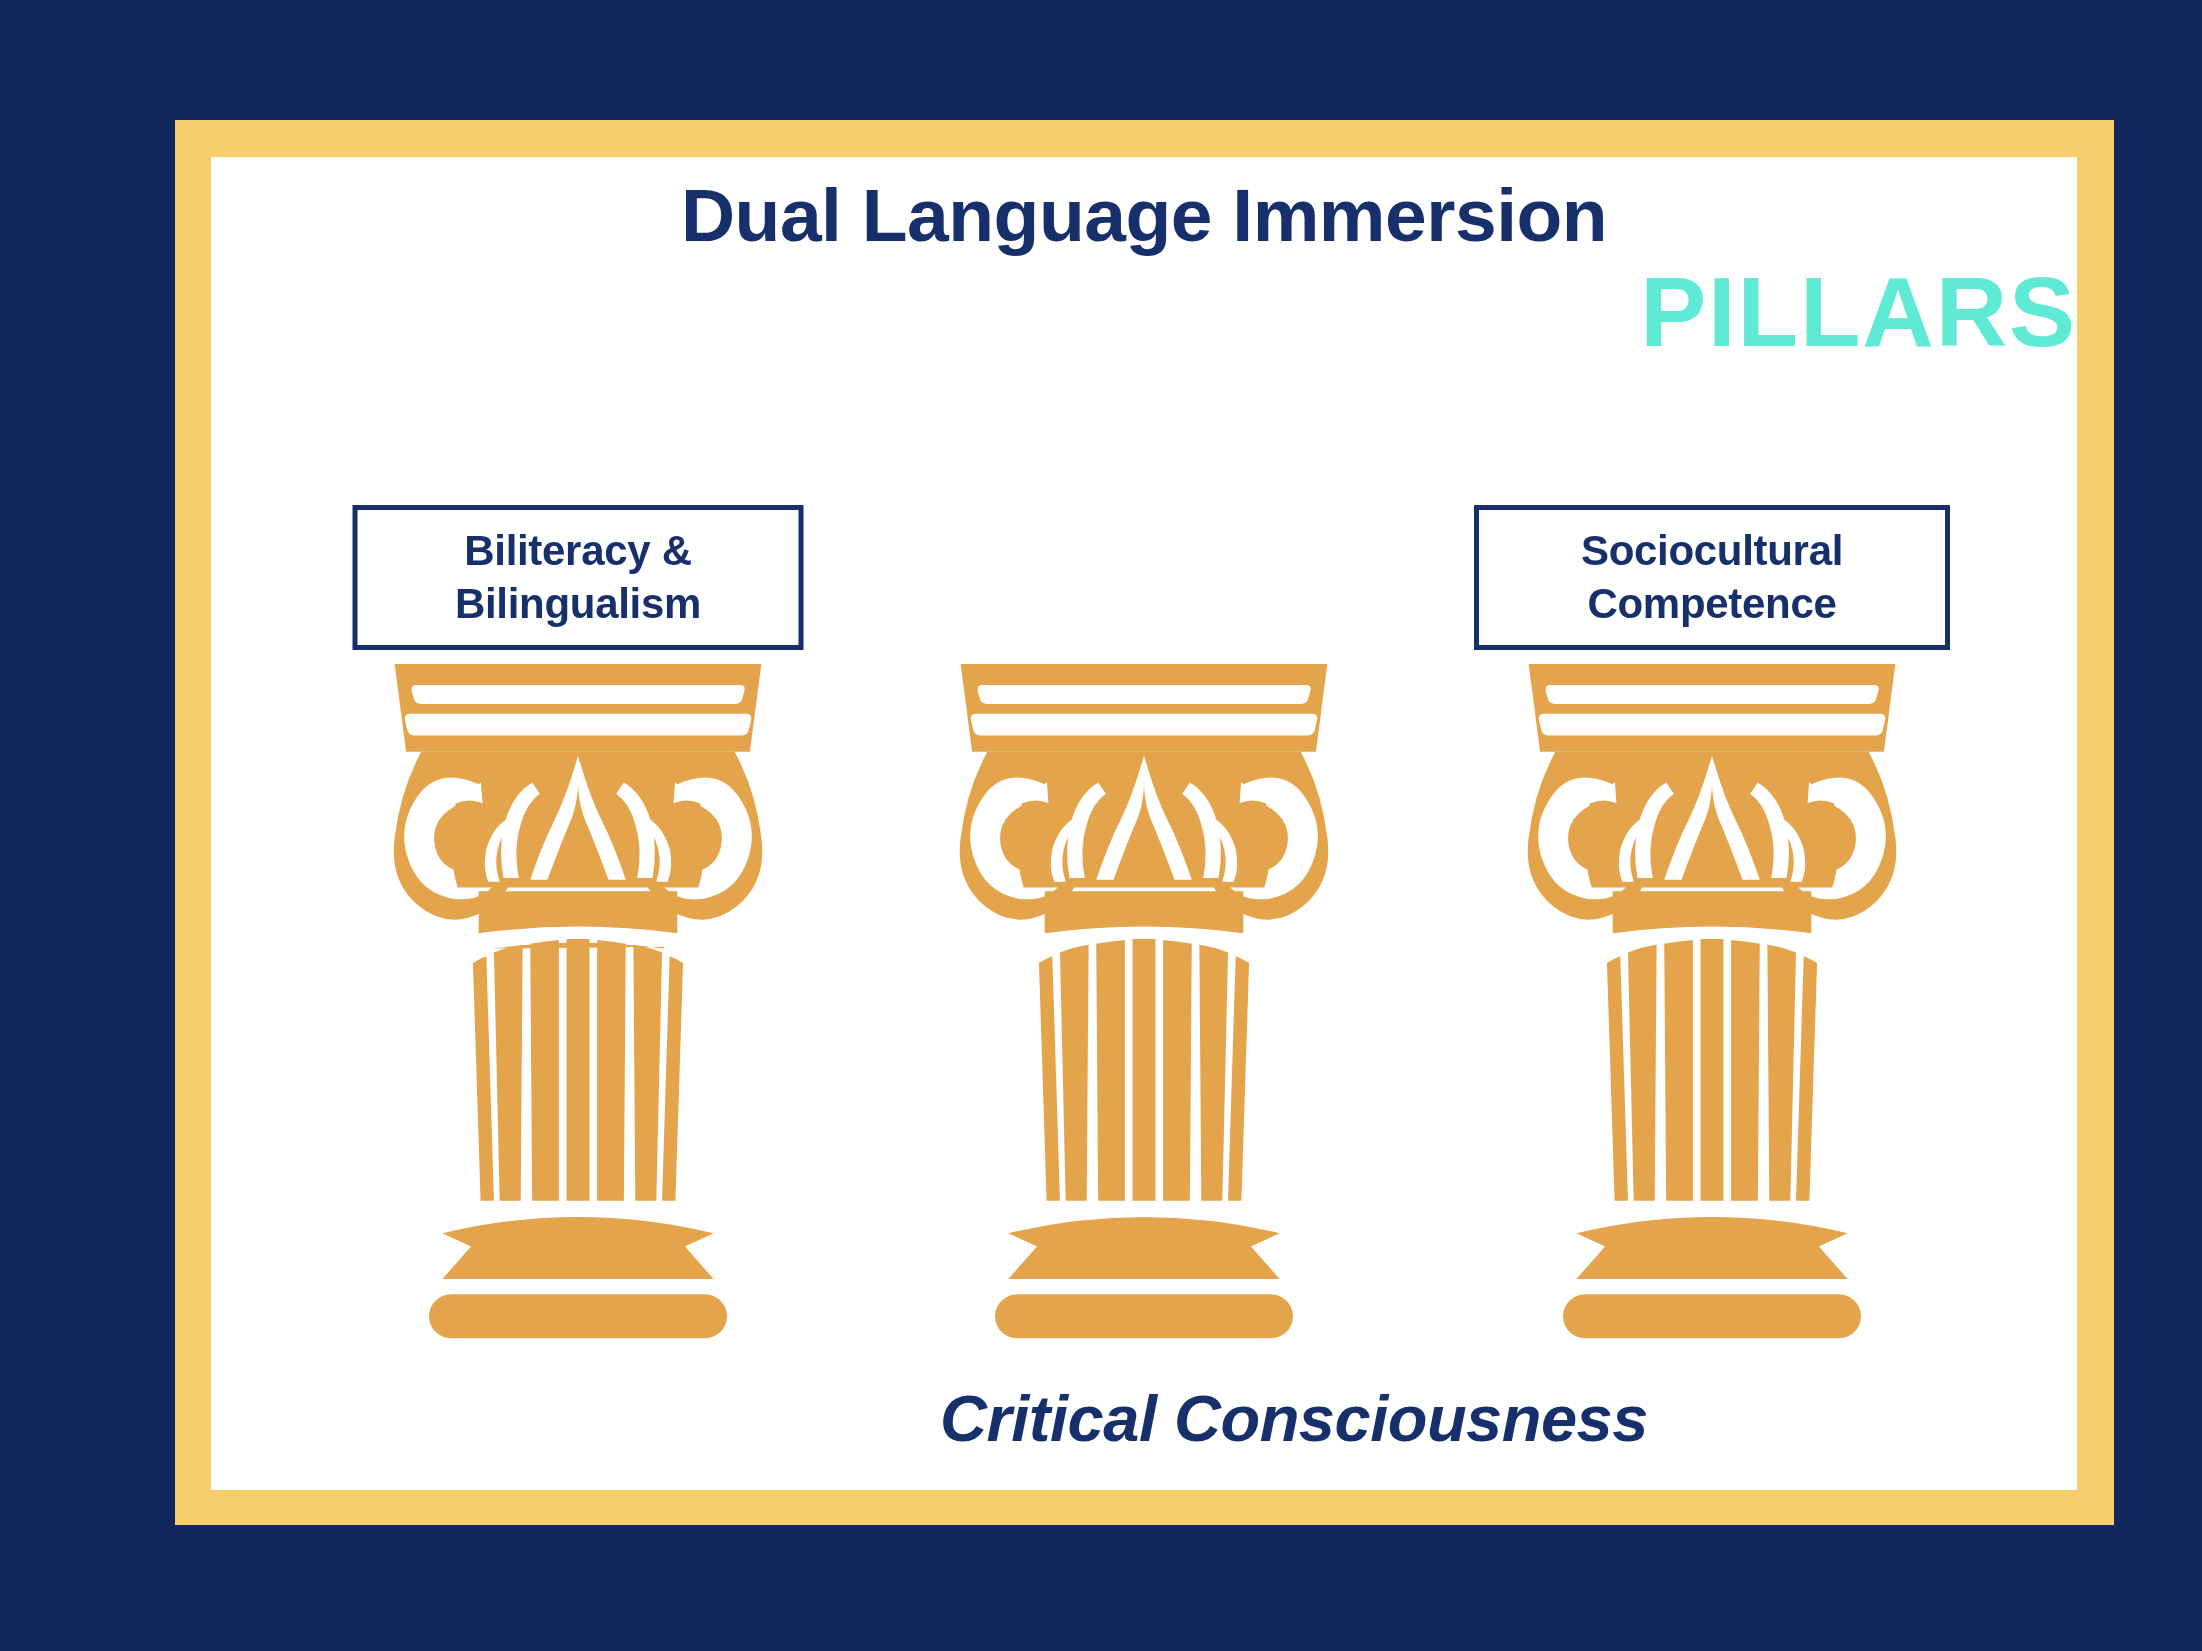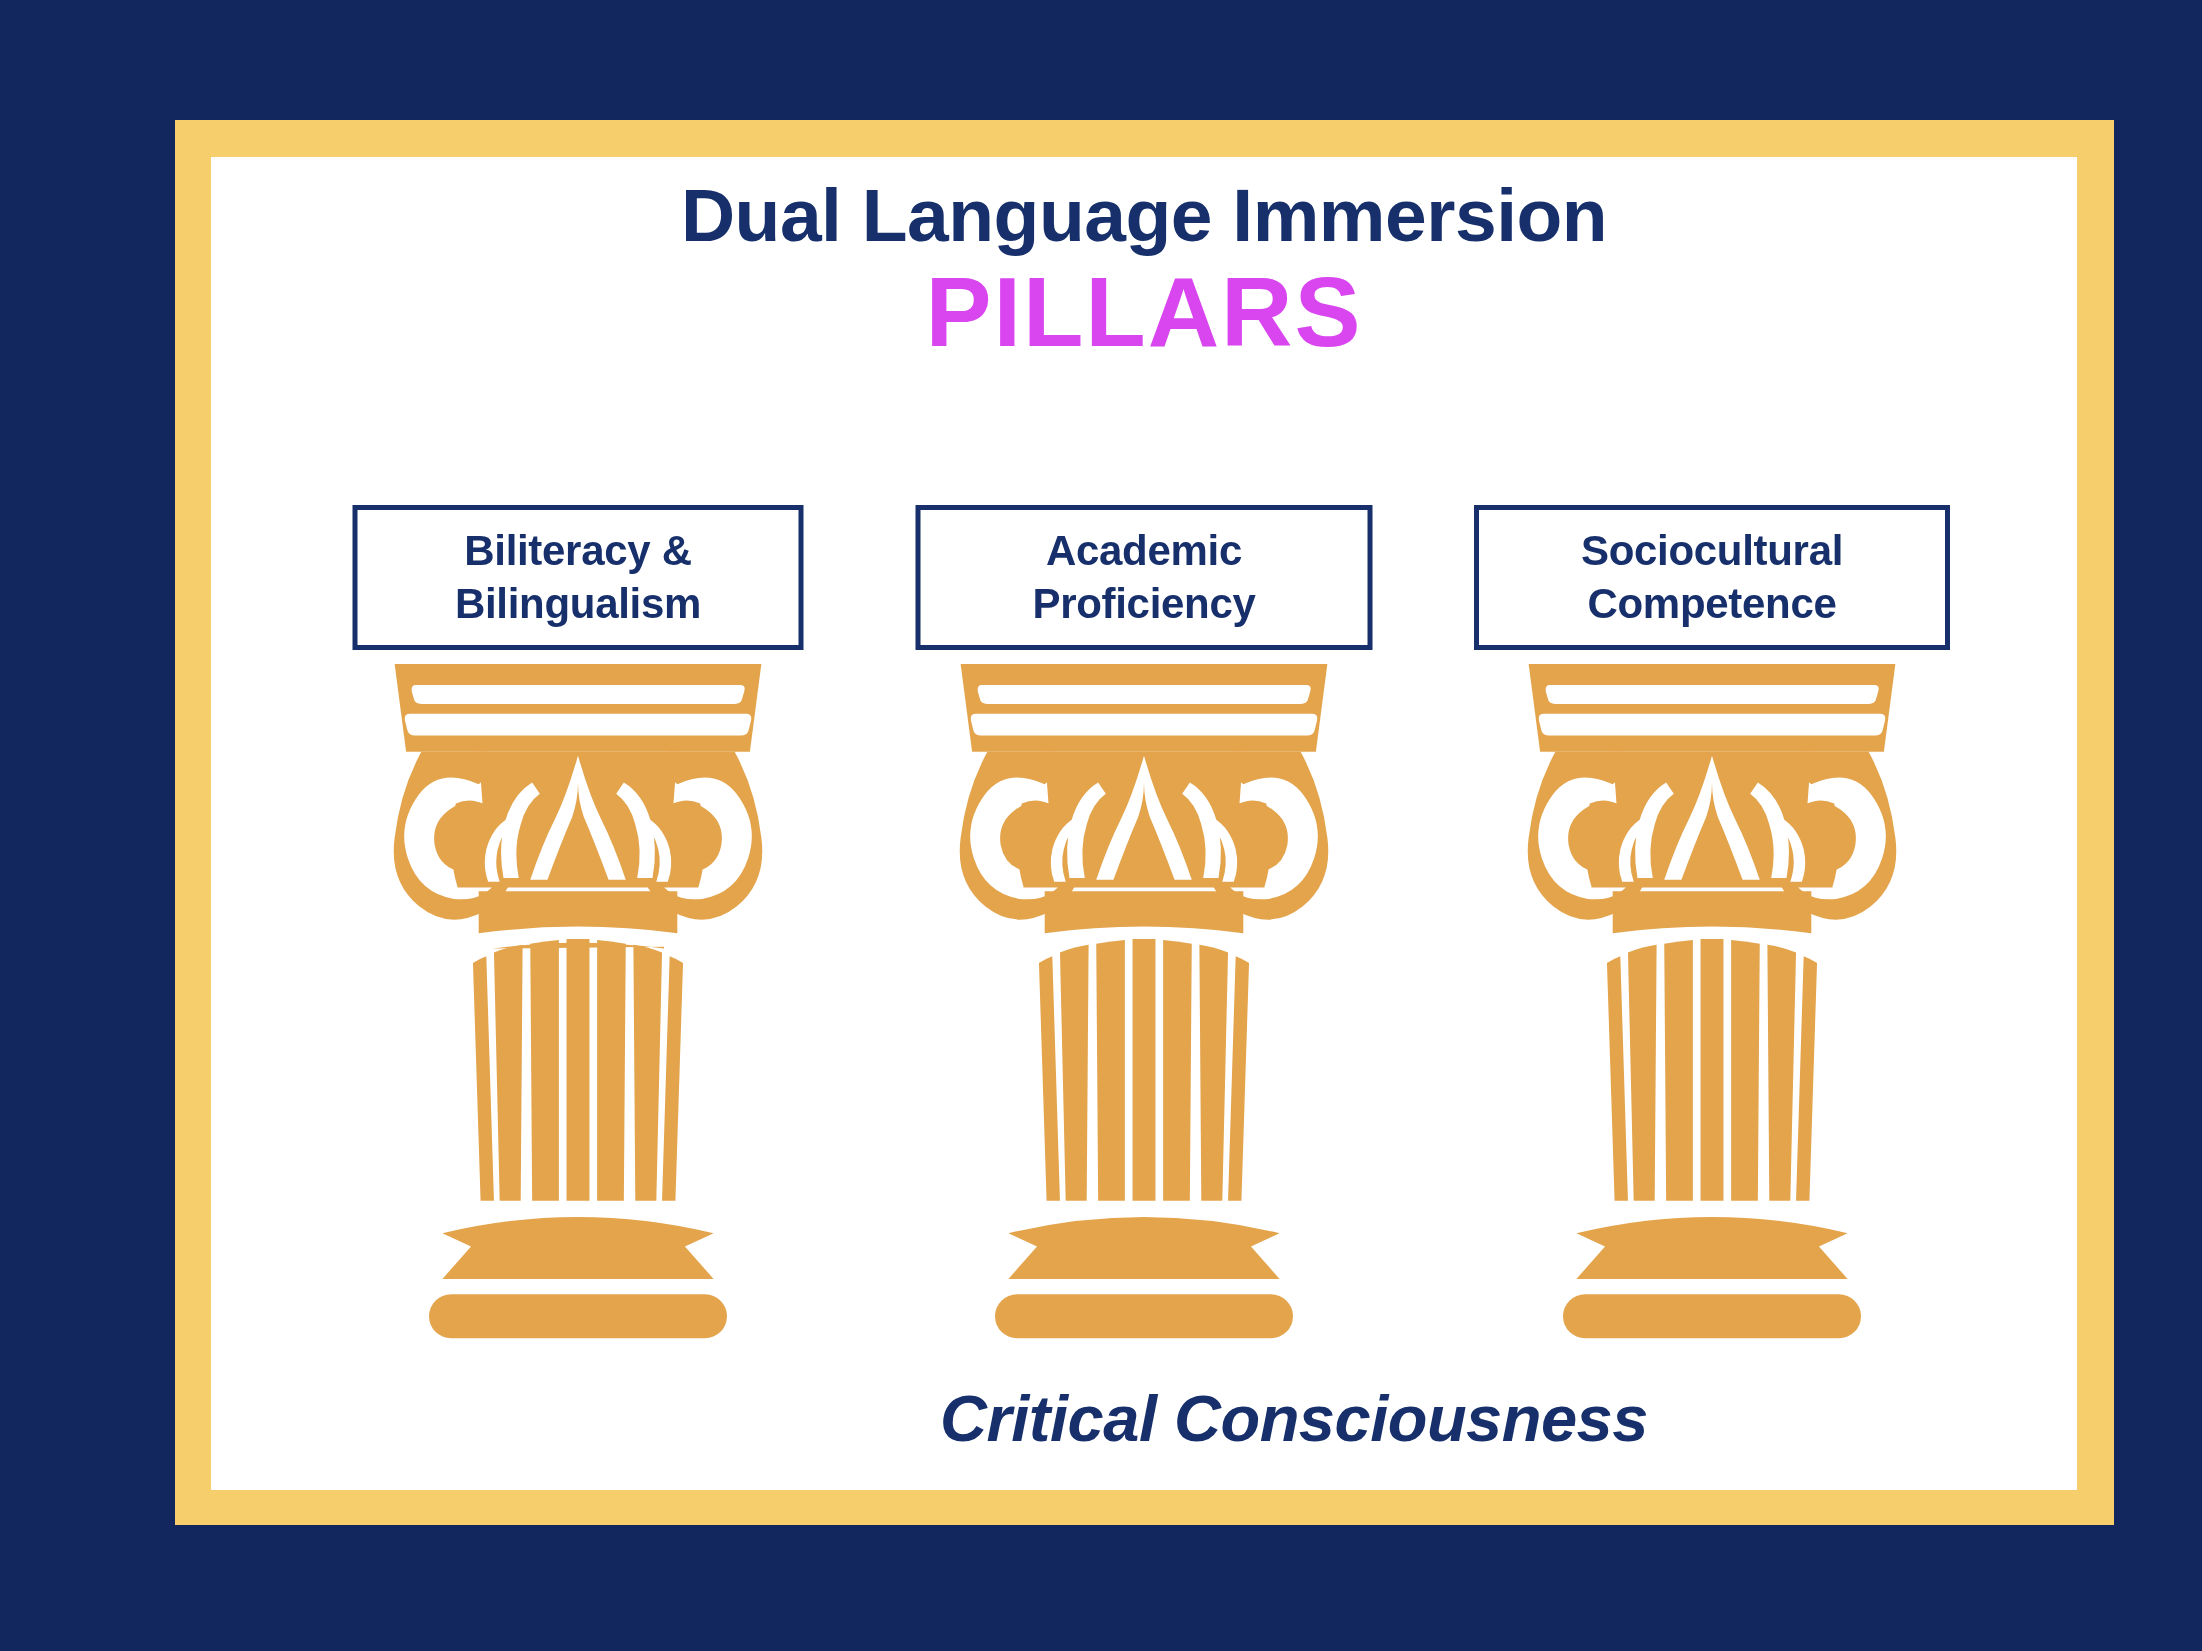--- a/index.html
+++ b/index.html
@@ -51,24 +51,25 @@
   .title-line1 {
     font-size: 75px;
     font-weight: 700;
     color: #17306B;
     letter-spacing: -0.5px;
     line-height: 1.0;
   }
   .title-line2 {
     font-size: 99px;
     font-weight: 800;
-    color: #d946ef;
+    color: #5eead4;
     letter-spacing: 1.9px;
     line-height: 1.08;
     margin-top: 5.7px;
+    text-align: right;
   }
 
   
   .footer-text {
     position: absolute;
     left: 168px;
     top: 1381px;
     width: 2166px;
     text-align: center;
     font-size: 65px;
@@ -201,24 +202,20 @@
         </g>
 
         <g fill="#E3A44C">
           <path d="M58 600 Q200 566 342 600 L312 614 L342 648 L58 648 L88 614 Z"></path>
           <rect x="44" y="664" width="312" height="46" rx="23"></rect>
         </g>
       </svg>
     </div>
 
     <div class="pillar pillar-1">
-      <div class="label-box">
-        <span class="label-text">Academic
-Proficiency</span>
-      </div>
       <svg class="column-svg" viewBox="0 0 400 740">
         <g fill="#E3A44C">
           <path d="M8 4 L392 4 L380 96 L20 96 Z"></path>
         </g>
         <g fill="#FFFFFF">
           <path d="M30 26 L370 26 Q376 26 374 33 L372 40 Q371 46 364 46 L36 46 Q29 46 28 40 L26 33 Q25 26 30 26 Z"></path>
           <path d="M24 56 L376 56 Q383 56 381 64 L379 72 Q378 79 370 79 L30 79 Q22 79 21 72 L19 64 Q17 56 24 56 Z"></path>
         </g>
         <g fill="#E3A44C">
           <path d="M20 96 L90 96 Q96 118 80 130 Q40 112 18 140 Q-6 172 6 208 Q18 244 54 250 Q90 254 104 222 Q114 198 96 182 Q78 168 62 182 Q50 194 58 208 Q66 218 78 212 Q70 224 56 220 Q38 214 34 194 Q30 170 50 156 Q74 140 96 156 Q122 174 120 206 Q118 244 84 264 Q48 282 18 258 Q-14 232 -8 186 Q-2 136 20 96 Z" transform="translate(16,0)"></path>

